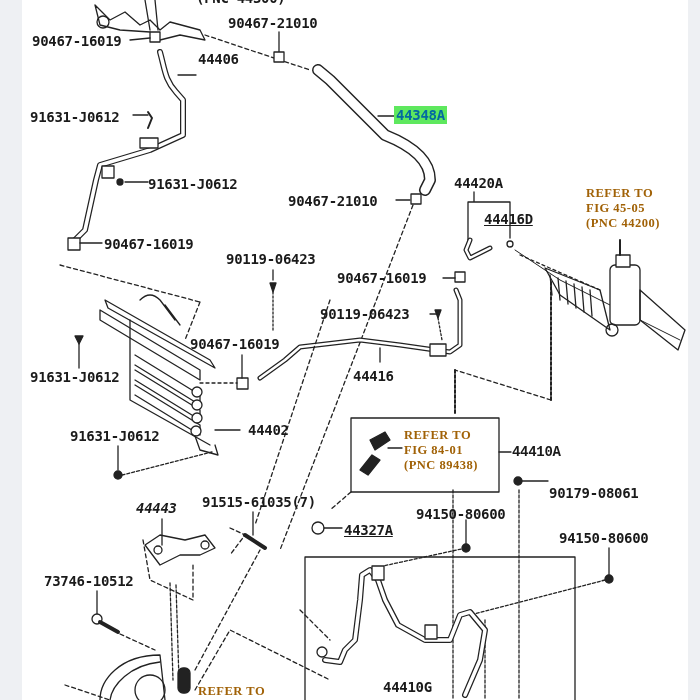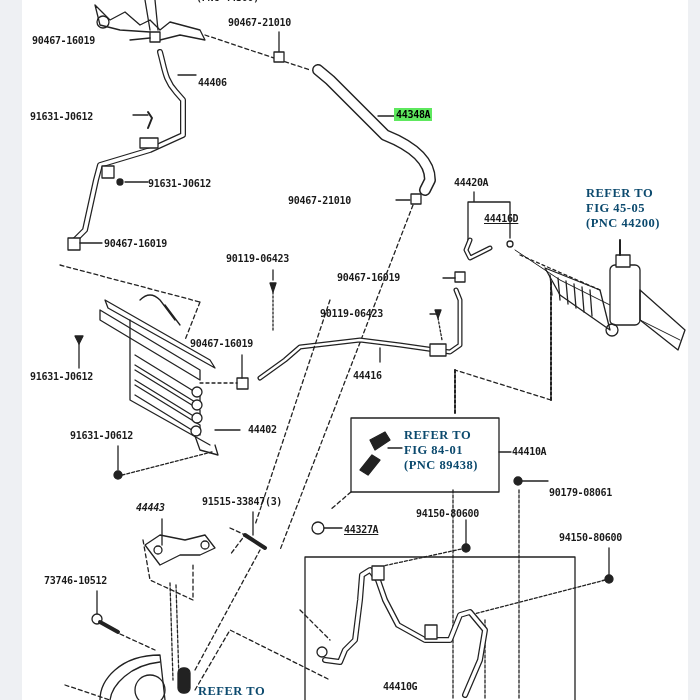--- a/index.html
+++ b/index.html
@@ -1,21 +1,21 @@
 <!DOCTYPE html>
 <html><head>
 <meta charset="utf-8">
 <style>
   html, body { margin:0; padding:0; }
   body { width:700px; height:700px; background:#eef0f3; overflow:hidden; position:relative; font-family:"DejaVu Sans Mono","Liberation Mono",monospace; }
   .page { position:absolute; left:22px; top:0; width:666px; height:700px; background:#ffffff; }
   svg.art { position:absolute; left:0; top:0; width:700px; height:700px; }
-  .lbl { position:absolute; font-family:"DejaVu Sans Mono","Liberation Mono",monospace; font-weight:bold; font-size:10px; color:#1a1a1a; white-space:nowrap; letter-spacing:-0.3px; line-height:14px; }
-  .ref { position:absolute; font-family:"Liberation Serif","DejaVu Serif",serif; font-weight:bold; font-size:12.5px; color:#0c4a6e; line-height:15px; white-space:pre; letter-spacing:0.5px; }
-  .hl { background:#5ee85e; color:#000000; padding:1px 2px; }
+  .lbl { position:absolute; font-family:"DejaVu Sans Mono","Liberation Mono",monospace; font-weight:bold; font-size:14px; color:#1a1a1a; white-space:nowrap; letter-spacing:-0.3px; line-height:14px; }
+  .ref { position:absolute; font-family:"Liberation Serif","DejaVu Serif",serif; font-weight:bold; font-size:12.5px; color:#a16207; line-height:15px; white-space:pre; letter-spacing:0.5px; }
+  .hl { background:#5ee85e; color:#0369a1; padding:1px 2px; }
 </style>
 </head>
 <body>
 
 <div class="page"></div>
 
 <svg class="art" viewBox="0 0 700 700" xmlns="http://www.w3.org/2000/svg" fill="none" stroke="#222" stroke-width="1.3" stroke-linecap="round" stroke-linejoin="round">
 
   <g>
     <path d="M95 5 L110 20 L125 12 L140 25 L150 20 L160 30 L170 22 L200 30 L205 40 L180 35 L160 40 L150 32 L120 30 L100 25 Z"></path>
@@ -174,40 +174,40 @@
     <path d="M325 660 L340 662 L345 650 L355 640 L360 600 L362 575 L370 570 L378 580 L385 600 L398 625 L425 640 L450 640 L460 615 L470 612 L485 630 L480 660 L465 695" stroke-width="6"></path>
     <path d="M325 660 L340 662 L345 650 L355 640 L360 600 L362 575 L370 570 L378 580 L385 600 L398 625 L425 640 L450 640 L460 615 L470 612 L485 630 L480 660 L465 695" stroke-width="3.5" stroke="#fff"></path>
     <rect x="372" y="566" width="12" height="14" fill="#fff"></rect>
     <rect x="425" y="625" width="12" height="14" fill="#fff"></rect>
     <circle cx="322" cy="652" r="5" fill="#fff"></circle>
   </g>
 </svg>
 
 <div class="lbl" style="left:32px;top:34px;">90467-16019</div>
 <div class="lbl" style="left:228px;top:16px;">90467-21010</div>
-<div class="lbl" style="left:198px;top:76px;">44406</div>
+<div class="lbl" style="left:198px;top:52px;">44406</div>
 <div class="lbl" style="left:30px;top:110px;">91631-J0612</div>
 <div class="lbl" style="left:394px;top:108px;"><span class="hl">44348A</span></div>
 <div class="lbl" style="left:148px;top:177px;">91631-J0612</div>
 <div class="lbl" style="left:288px;top:194px;">90467-21010</div>
 <div class="lbl" style="left:454px;top:176px;">44420A</div>
 <div class="lbl" style="left:484px;top:212px;text-decoration:underline;">44416D</div>
 <div class="lbl" style="left:104px;top:237px;">90467-16019</div>
 <div class="lbl" style="left:226px;top:252px;">90119-06423</div>
 <div class="lbl" style="left:337px;top:271px;">90467-16019</div>
 <div class="lbl" style="left:320px;top:307px;">90119-06423</div>
 <div class="lbl" style="left:190px;top:337px;">90467-16019</div>
 <div class="lbl" style="left:30px;top:370px;">91631-J0612</div>
 <div class="lbl" style="left:353px;top:369px;text-align:right;">44416</div>
 <div class="lbl" style="left:248px;top:423px;">44402</div>
 <div class="lbl" style="left:70px;top:429px;">91631-J0612</div>
-<div class="lbl" style="left:512px;top:445px;">44410A</div>
+<div class="lbl" style="left:512px;top:445px;font-family:Liberation Mono, monospace;">44410A</div>
 <div class="lbl" style="left:549px;top:474px;margin-top:12px;">90179-08061</div>
 <div class="lbl" style="left:136px;top:501px;font-style:italic;">44443</div>
-<div class="lbl" style="left:202px;top:495px;">91515-33847(3)</div>
+<div class="lbl" style="left:202px;top:495px;">91515-61035(7)</div>
 <div class="lbl" style="left:344px;top:523px;text-decoration:underline;">44327A</div>
 <div class="lbl" style="left:416px;top:507px;">94150-80600</div>
 <div class="lbl" style="left:559px;top:531px;">94150-80600</div>
 <div class="lbl" style="left:44px;top:574px;">73746-10512</div>
 <div class="lbl" style="left:383px;top:680px;">44410G</div>
 
 <div class="lbl" style="left:196px;top:-9px;">(PNC 44300)</div>
 
 <div class="ref" style="left:586px;top:186px;">REFER TO
 FIG 45-05

